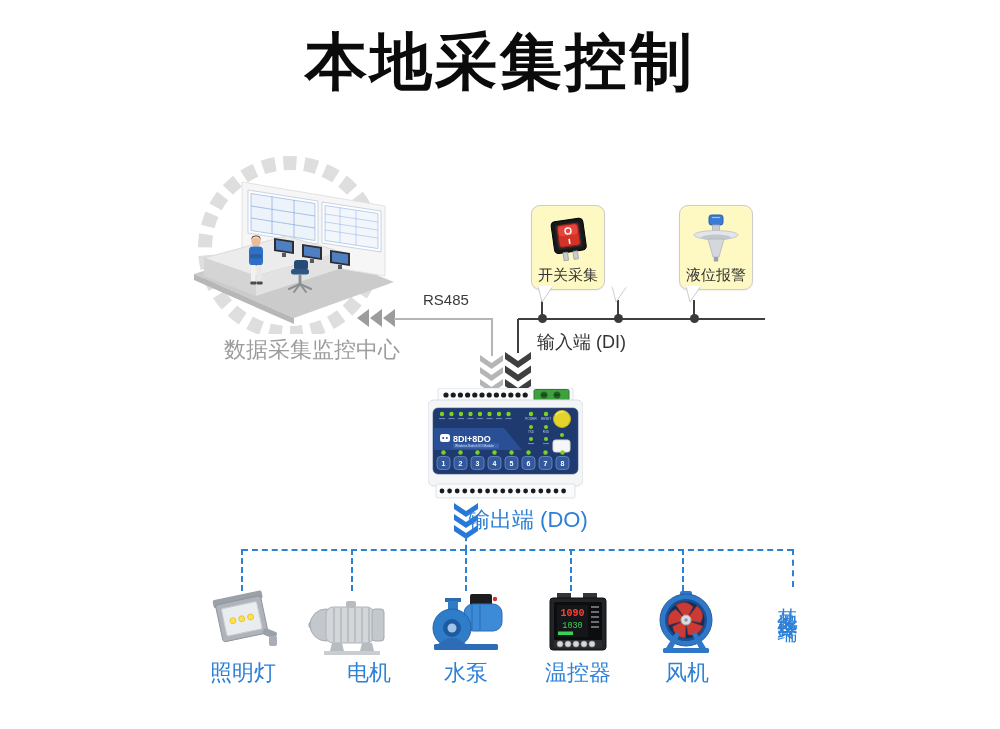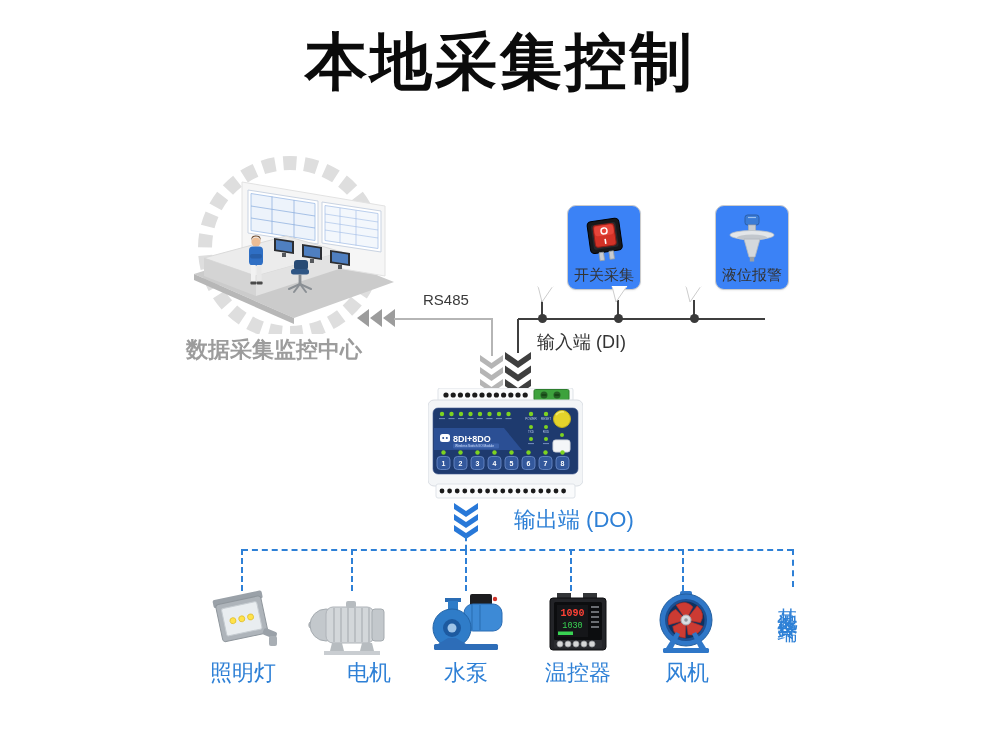--- a/index.html
+++ b/index.html
@@ -5,35 +5,35 @@
   html,body{margin:0;padding:0;background:#fff;}
   .stage{
     position:relative;width:1000px;height:729px;background:#ffffff;overflow:hidden;
     font-family:"Liberation Sans","DejaVu Sans",sans-serif;
   }
   .abs{position:absolute;}
   .title{
     left:0;top:20px;width:1000px;text-align:center;
     font-size:62px;font-weight:800;color:#0b0b0b;letter-spacing:3px;
   }
-  .cc-label{left:186px;top:335px;width:214px;text-align:left;font-size:22px;color:#9c9c9c;font-weight:bold;}
+  .cc-label{left:186px;top:335px;width:214px;text-align:right;font-size:22px;color:#9c9c9c;}
   .rs485{left:423px;top:291px;font-size:15px;color:#3a3a3a;}
   .di-label{left:537px;top:330px;font-size:18px;color:#333333;}
-  .do-label{left:514px;top:505px;font-size:22px;color:#2E80D6;}
+  .do-label{left:468px;top:505px;font-size:22px;color:#2E80D6;}
   .hline-gray{left:394px;top:318px;width:98px;border-top:2px solid #b5b5b5;}
   .vline-gray{left:491px;top:318px;height:38px;border-left:2px solid #b5b5b5;}
   .hline-dark{left:518px;top:318px;width:247px;border-top:2px solid #3f3f3f;}
   .vline-dark{left:517px;top:319px;height:34px;border-left:2px solid #3f3f3f;}
   .stub{top:300px;height:19px;border-left:2px solid #3f3f3f;}
   .dot{width:9px;height:9px;border-radius:50%;background:#3a3a3a;top:314px;}
   .dash-h{left:242px;top:549px;width:551px;border-top:2px dashed #2E80D6;}
   .dash-v{border-left:2px dashed #2E80D6;top:549px;height:42px;}
   .bubble{
-    top:205px;width:72px;height:83px;background:#3b82f6;border:1px solid #cccccc;border-radius:9px;
-    box-shadow:0 1px 2px rgba(0,0,0,0.06);display:flex;flex-direction:column;align-items:center;margin-left:36px;
+    top:205px;width:72px;height:83px;background:#fef9c3;border:1px solid #cccccc;border-radius:9px;
+    box-shadow:0 1px 2px rgba(0,0,0,0.06);display:flex;flex-direction:column;align-items:center;
   }
   .bubble .icon-wrap{height:56px;display:flex;align-items:center;justify-content:center;padding-top:4px;}
   .bubble .blabel{font-size:15px;color:#333;white-space:nowrap;}
   .out-label{top:658px;width:110px;text-align:center;font-size:22px;color:#2E80D6;}
   .other-label{
     left:778px;top:592px;font-size:20px;color:#2E80D6;
     writing-mode:vertical-rl;letter-spacing:3px;line-height:1;
   }
   svg{display:block;}
   .seg7{font-family:"Liberation Mono","DejaVu Sans Mono",monospace;}

